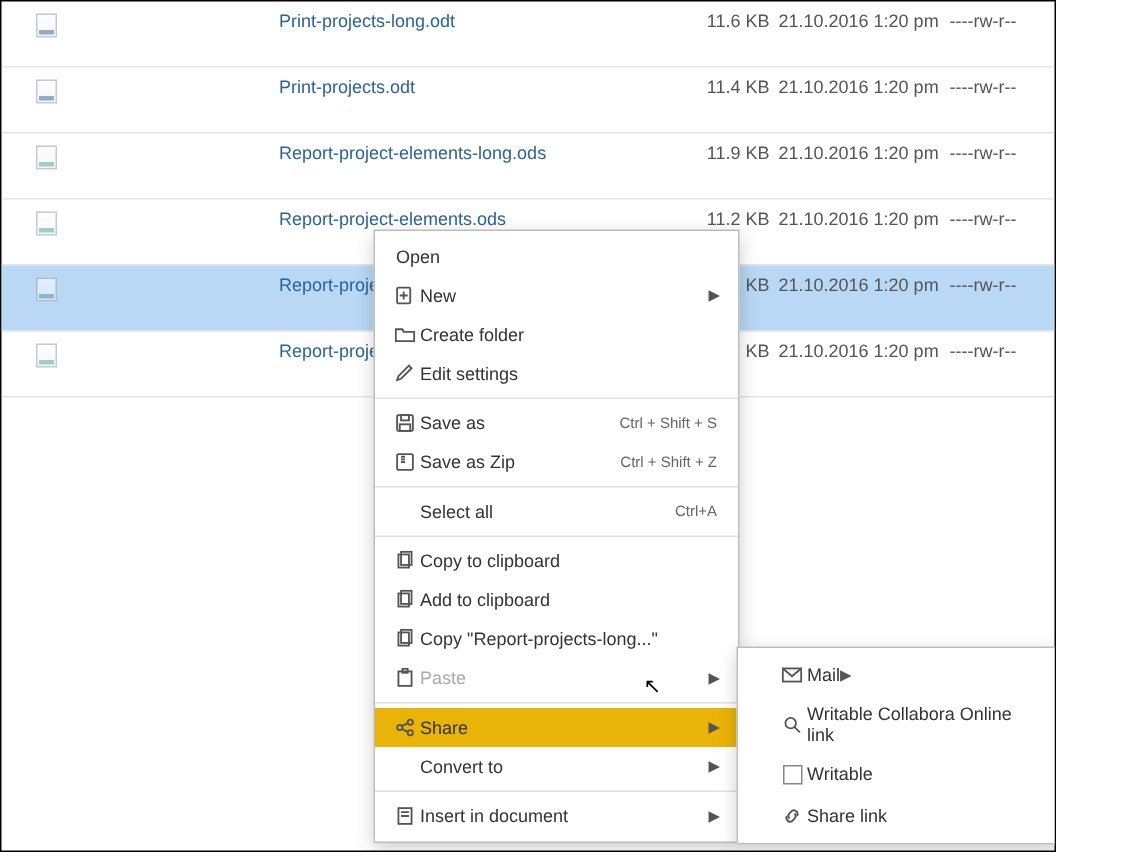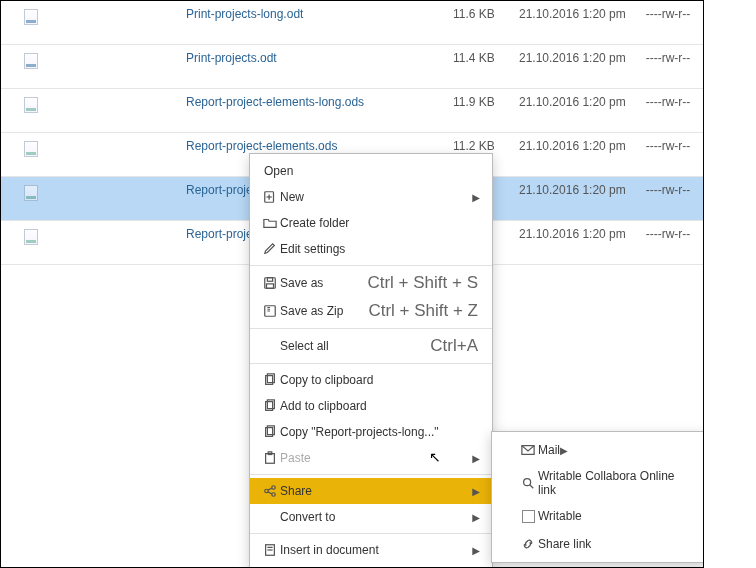--- a/index.html
+++ b/index.html
@@ -3,35 +3,35 @@
 <meta charset="utf-8">
 <style>
   html,body{margin:0;padding:0;font-family:Arial,Helvetica,sans-serif;font-size:12px;color:#333;background:#fff}
   .frame{width:704px;height:568px;position:relative;overflow:hidden;border:1px solid #000;box-sizing:border-box}
   .table{width:100%;border-collapse:collapse}
   .row{display:flex;align-items:flex-start;border-bottom:1px solid #e5e5e5;min-height:31px;padding:6px 0}
   .row.sel{background:#b8d8f5}
   .col-icon{width:60px;flex:0 0 60px;text-align:center;opacity:.6;padding-top:2px}
   .col-name{flex:1 1 auto;padding-left:125px}
   .col-name a{color:#2a6496;text-decoration:none;cursor:pointer}
-  .col-size{width:60px;flex:0 0 60px;text-align:left;color:#555}
+  .col-size{width:60px;flex:0 0 60px;text-align:right;color:#555}
   .col-date{width:110px;flex:0 0 110px;padding-left:6px;color:#555;line-height:1.3}
-  .col-perm{width:70px;flex:0 0 70px;text-align:center;color:#555;padding-left:4px}
+  .col-perm{width:70px;flex:0 0 70px;text-align:left;color:#555;padding-left:4px}
   .doc-ic{display:inline-block;width:12px;height:14px;border:1px solid #9ab;background:linear-gradient(#fff,#eef);position:relative}
   .doc-ic::after{content:"";position:absolute;bottom:1px;left:1px;right:1px;height:3px;background:#6a9}
   .doc-ic.blue::after{background:#47a}
   
   .menu{position:absolute;left:248px;top:152px;width:242px;background:#fff;border:1px solid #bbb;box-shadow:0 4px 12px rgba(0,0,0,.2);padding:4px 0;font-size:12px}
   .menu .hdr{font-weight:normal;padding:6px 14px 6px 14px}
   .menu .item{display:flex;align-items:center;padding:4px 10px 4px 10px;cursor:pointer;position:relative;min-height:18px}
   .menu .item:hover,.menu .item.hl{background:#eab308}
   .menu .item.disabled{color:#aaa;cursor:default}
   .menu .ic{width:20px;flex:0 0 20px;display:flex;justify-content:center;color:#555}
   .menu .lbl{flex:1 1 auto}
-  .menu .sc{color:#666;font-size:17px;padding-right:4px}
+  .menu .sc{color:#666;font-size:10px;padding-right:4px}
   .menu .arr{color:#555;font-size:10px;padding-right:2px}
   .menu .sep{border-top:1px solid #e0e0e0;margin:3px 0}
   .submenu{position:absolute;left:490px;top:430px;width:215px;background:#fff;border:1px solid #bbb;box-shadow:0 4px 12px rgba(0,0,0,.2);padding:4px 0;font-size:12px}
   .submenu .item{display:flex;align-items:center;padding:5px 26px;cursor:pointer;min-height:18px}
   .submenu .ic{width:20px;flex:0 0 20px;display:flex;justify-content:center;color:#555}
   .submenu .arr{color:#555;font-size:10px}
   .cb{width:11px;height:11px;border:1px solid #888;display:inline-block}
   .cursor{position:absolute;left:428px;top:448px;font-size:14px;color:#000;pointer-events:none}
   svg{width:14px;height:14px;stroke:#555;stroke-width:1.4;fill:none}
 </style>

